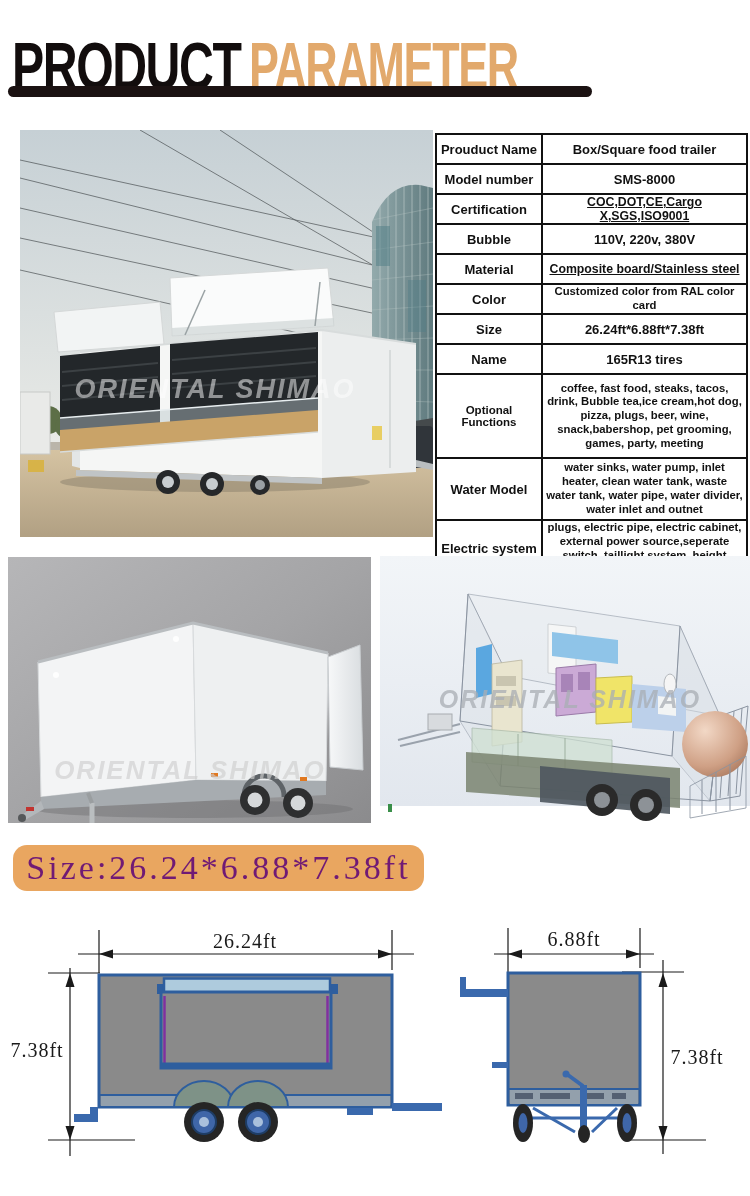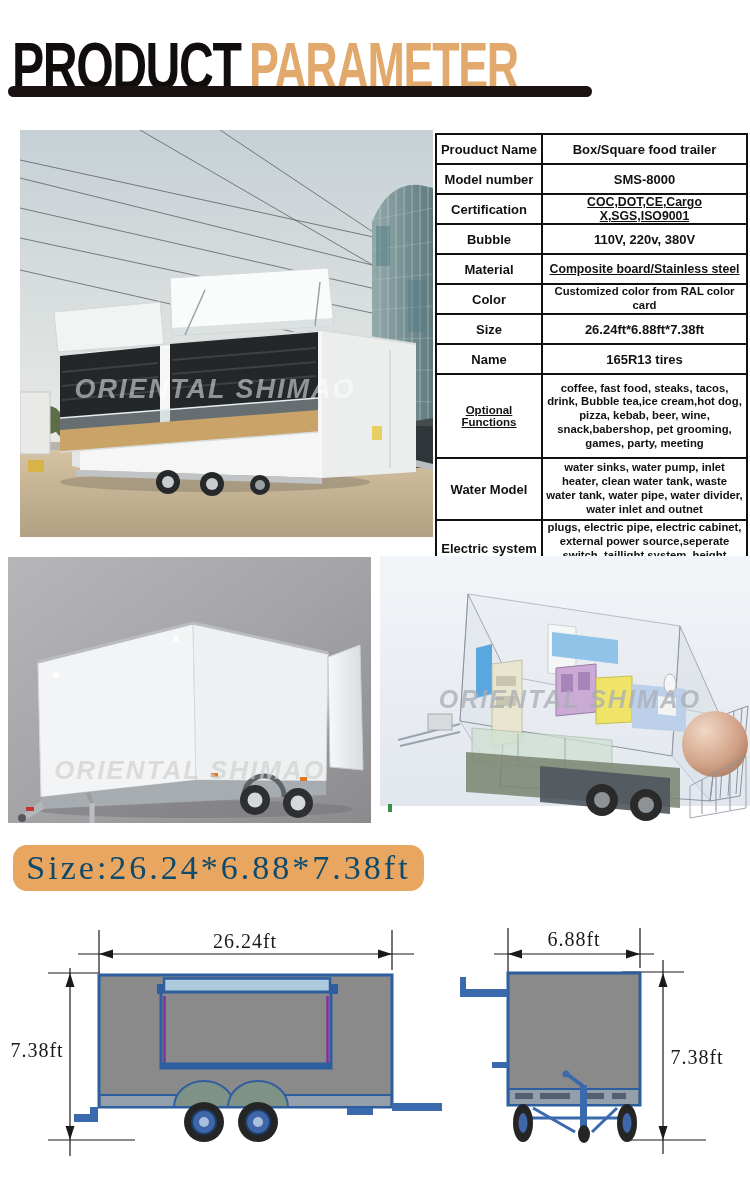--- a/index.html
+++ b/index.html
@@ -18,27 +18,27 @@
   
   .spec{position:absolute;left:435px;top:133px;width:313px;border-collapse:collapse;
         table-layout:fixed;color:#111;}
   .spec td{border:2px solid #111;text-align:center;vertical-align:middle;padding:0 3px;
            overflow:hidden;}
   .spec td.lbl{width:98px;font-weight:700;font-size:13px;}
   .spec td.val{font-weight:700;font-size:13px;}
   tr.r-std{height:30px;}
   tr.r-opt{height:84px;} tr.r-wat{height:62px;} tr.r-ele{height:53px;}
   .small{font-size:11.3px !important;line-height:1.22;font-weight:600 !important;}
-  .smlbl{font-size:11.5px !important;text-decoration:underline;}
+  .smlbl{font-size:11.5px !important;}
   .cert{font-size:12.3px !important;text-decoration:underline;}
   
   .banner{position:absolute;left:13px;top:845px;width:411px;height:46px;border-radius:14px;
           background:#E9A660;display:flex;align-items:center;justify-content:center;}
   .banner span{font-family:"Liberation Serif",serif;font-size:34px;letter-spacing:3px;
-               color:#0c4a6e;white-space:nowrap;}
+               color:#701a75;white-space:nowrap;}
   
   .dimtext{font-family:"Liberation Serif",serif;font-size:20px;fill:#1a1a1a;letter-spacing:1px;}
   .wm{font-style:italic;font-weight:700;letter-spacing:2px;}
 </style>
 </head>
 <body>
 
 <div id="canvas">
 
   <div class="title">
@@ -181,21 +181,21 @@
     <tr class="r-std">
       <td class="lbl">Size</td>
       <td class="val">26.24ft*6.88ft*7.38ft</td>
         </tr>
     <tr class="r-std">
       <td class="lbl">Name</td>
       <td class="val">165R13 tires</td>
         </tr>
     <tr class="r-opt">
       <td class="lbl smlbl">Optional Functions</td>
-      <td class="val small">coffee, fast food, steaks, tacos, drink, Bubble tea,ice cream,hot dog, pizza, kebab, beer, wine, snack,babershop, pet grooming, games, party, meeting</td>
+      <td class="val small">coffee, fast food, steaks, tacos, drink, Bubble tea,ice cream,hot dog, pizza, plugs, beer, wine, snack,babershop, pet grooming, games, party, meeting</td>
         </tr>
     <tr class="r-wat">
       <td class="lbl">Water Model</td>
       <td class="val small">water sinks, water pump, inlet heater, clean water tank, waste water tank, water pipe, water divider, water inlet and outnet</td>
         </tr>
     <tr class="r-ele">
       <td class="lbl">Electric system</td>
       <td class="val small">plugs, electric pipe, electric cabinet, external power source,seperate switch, taillight system .height lights. width lights</td>
         </tr>
   </tbody>

